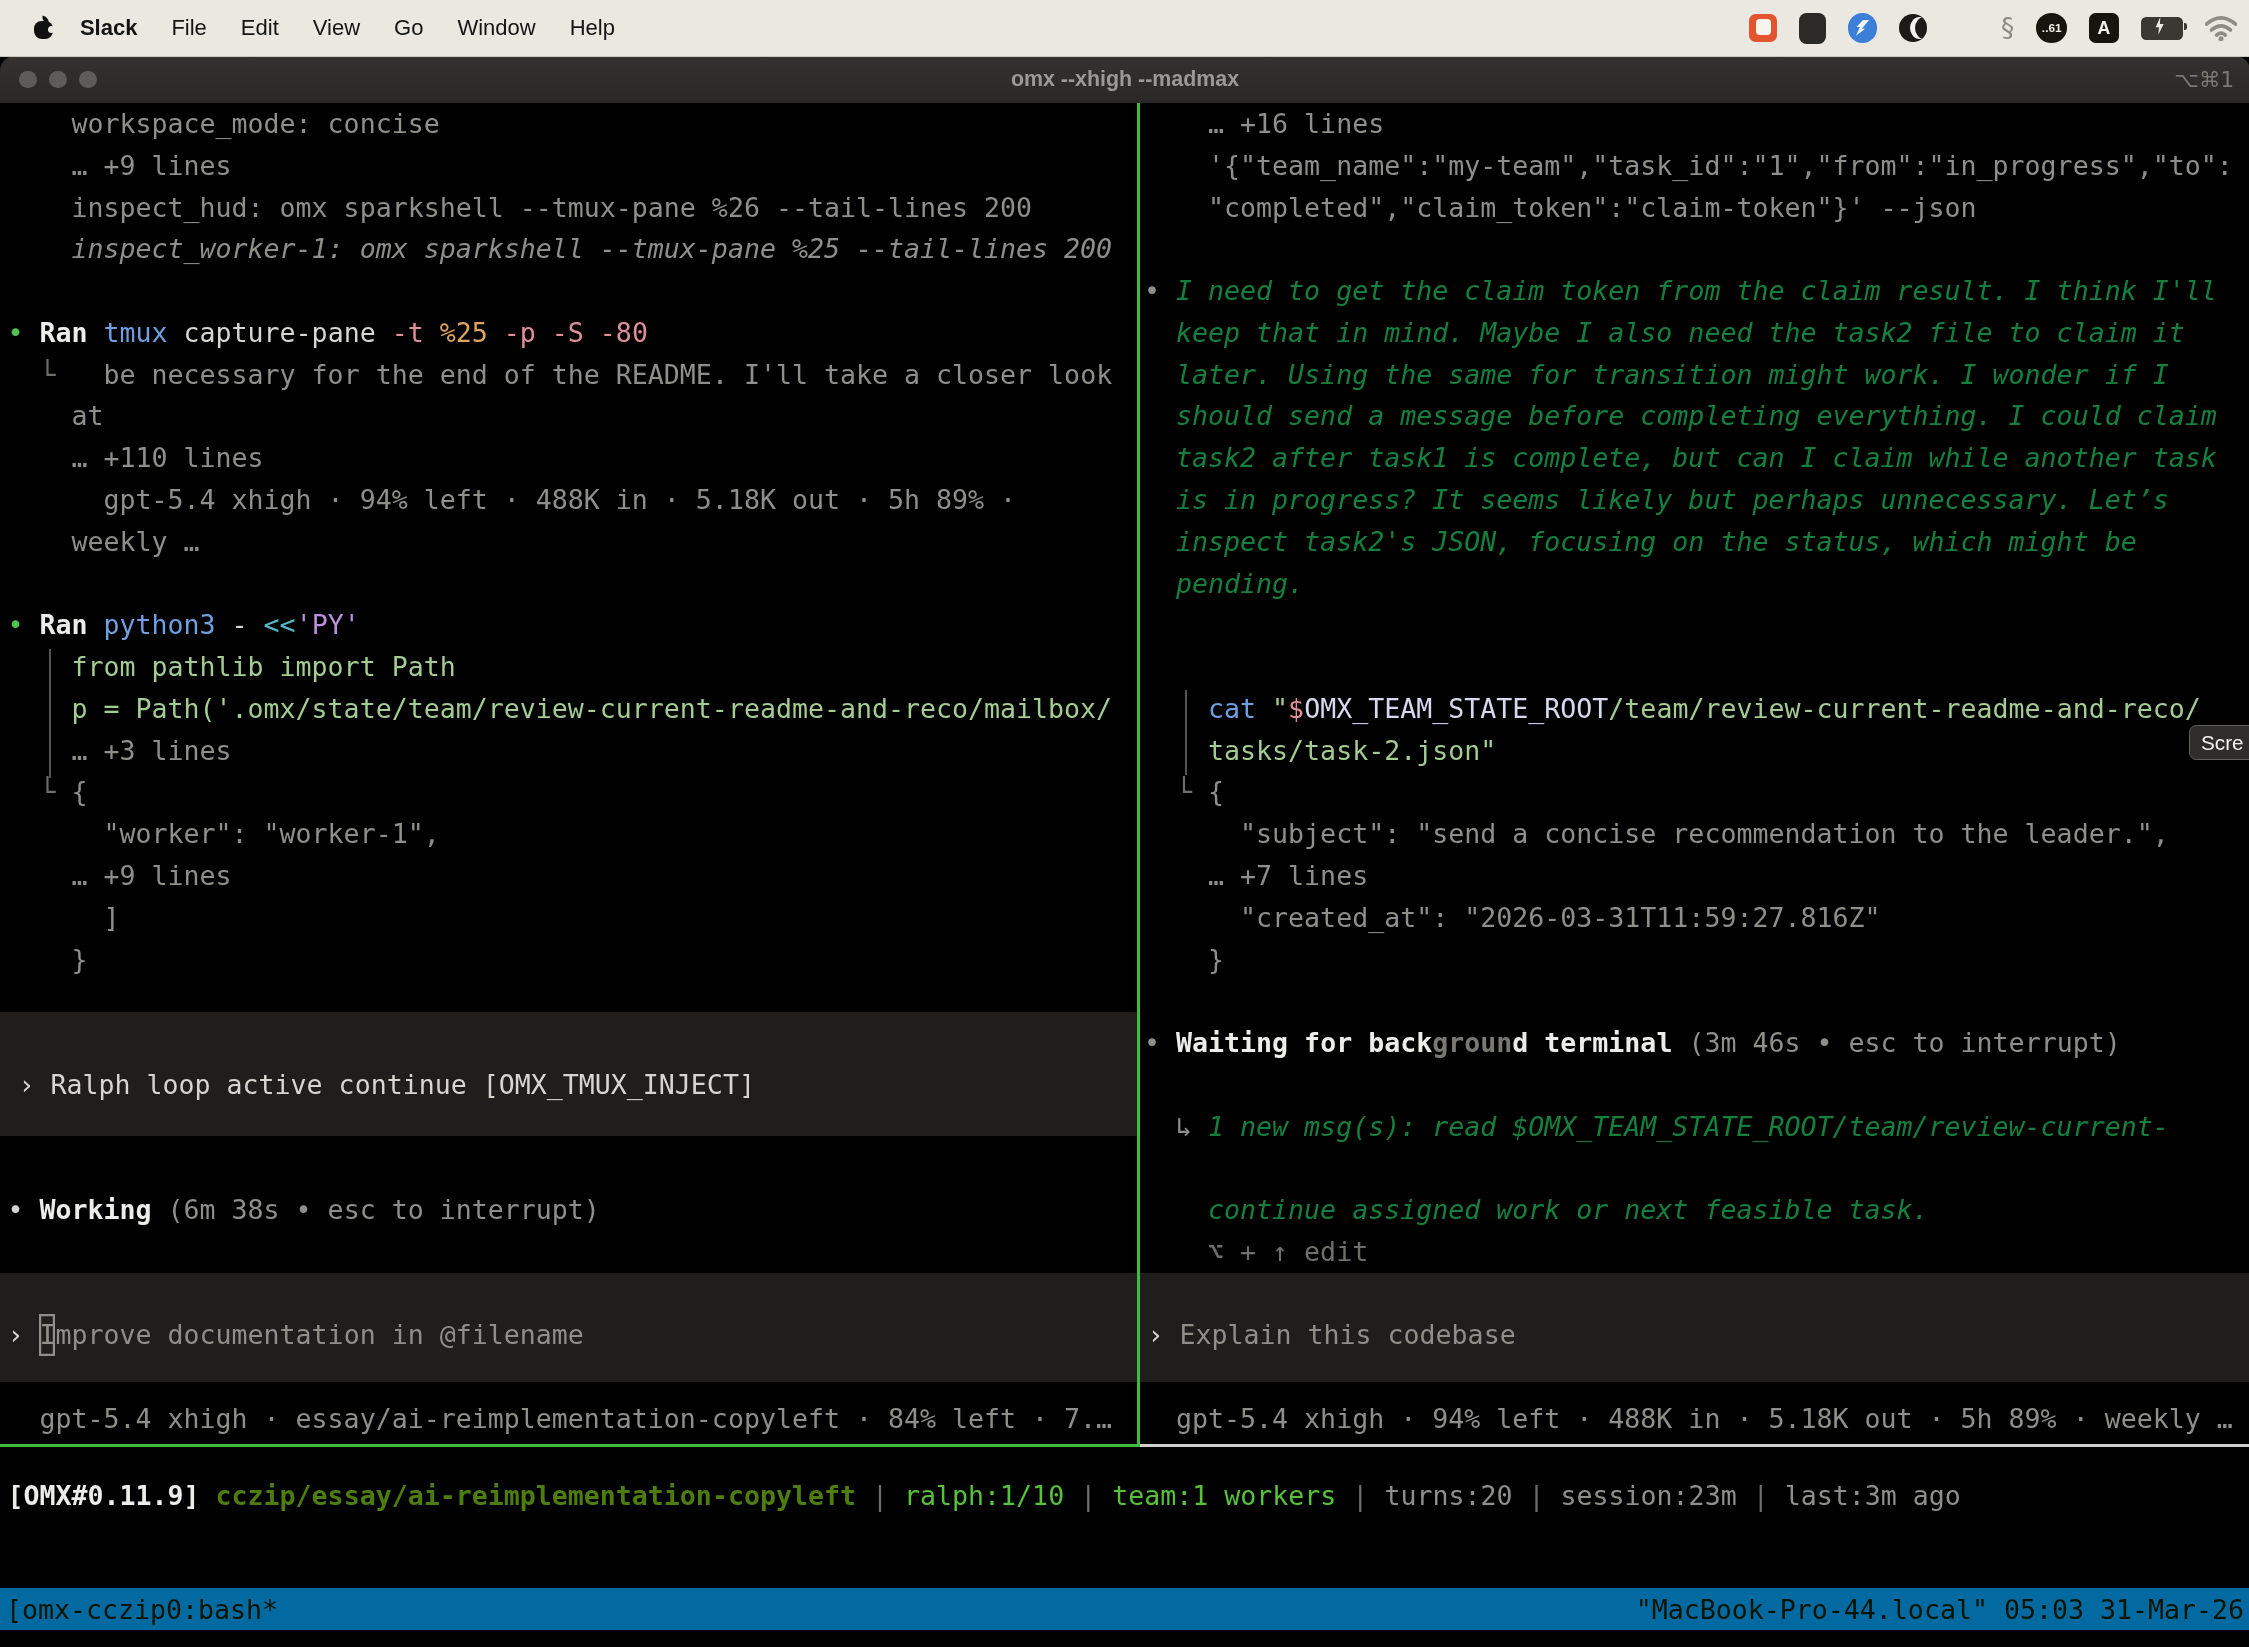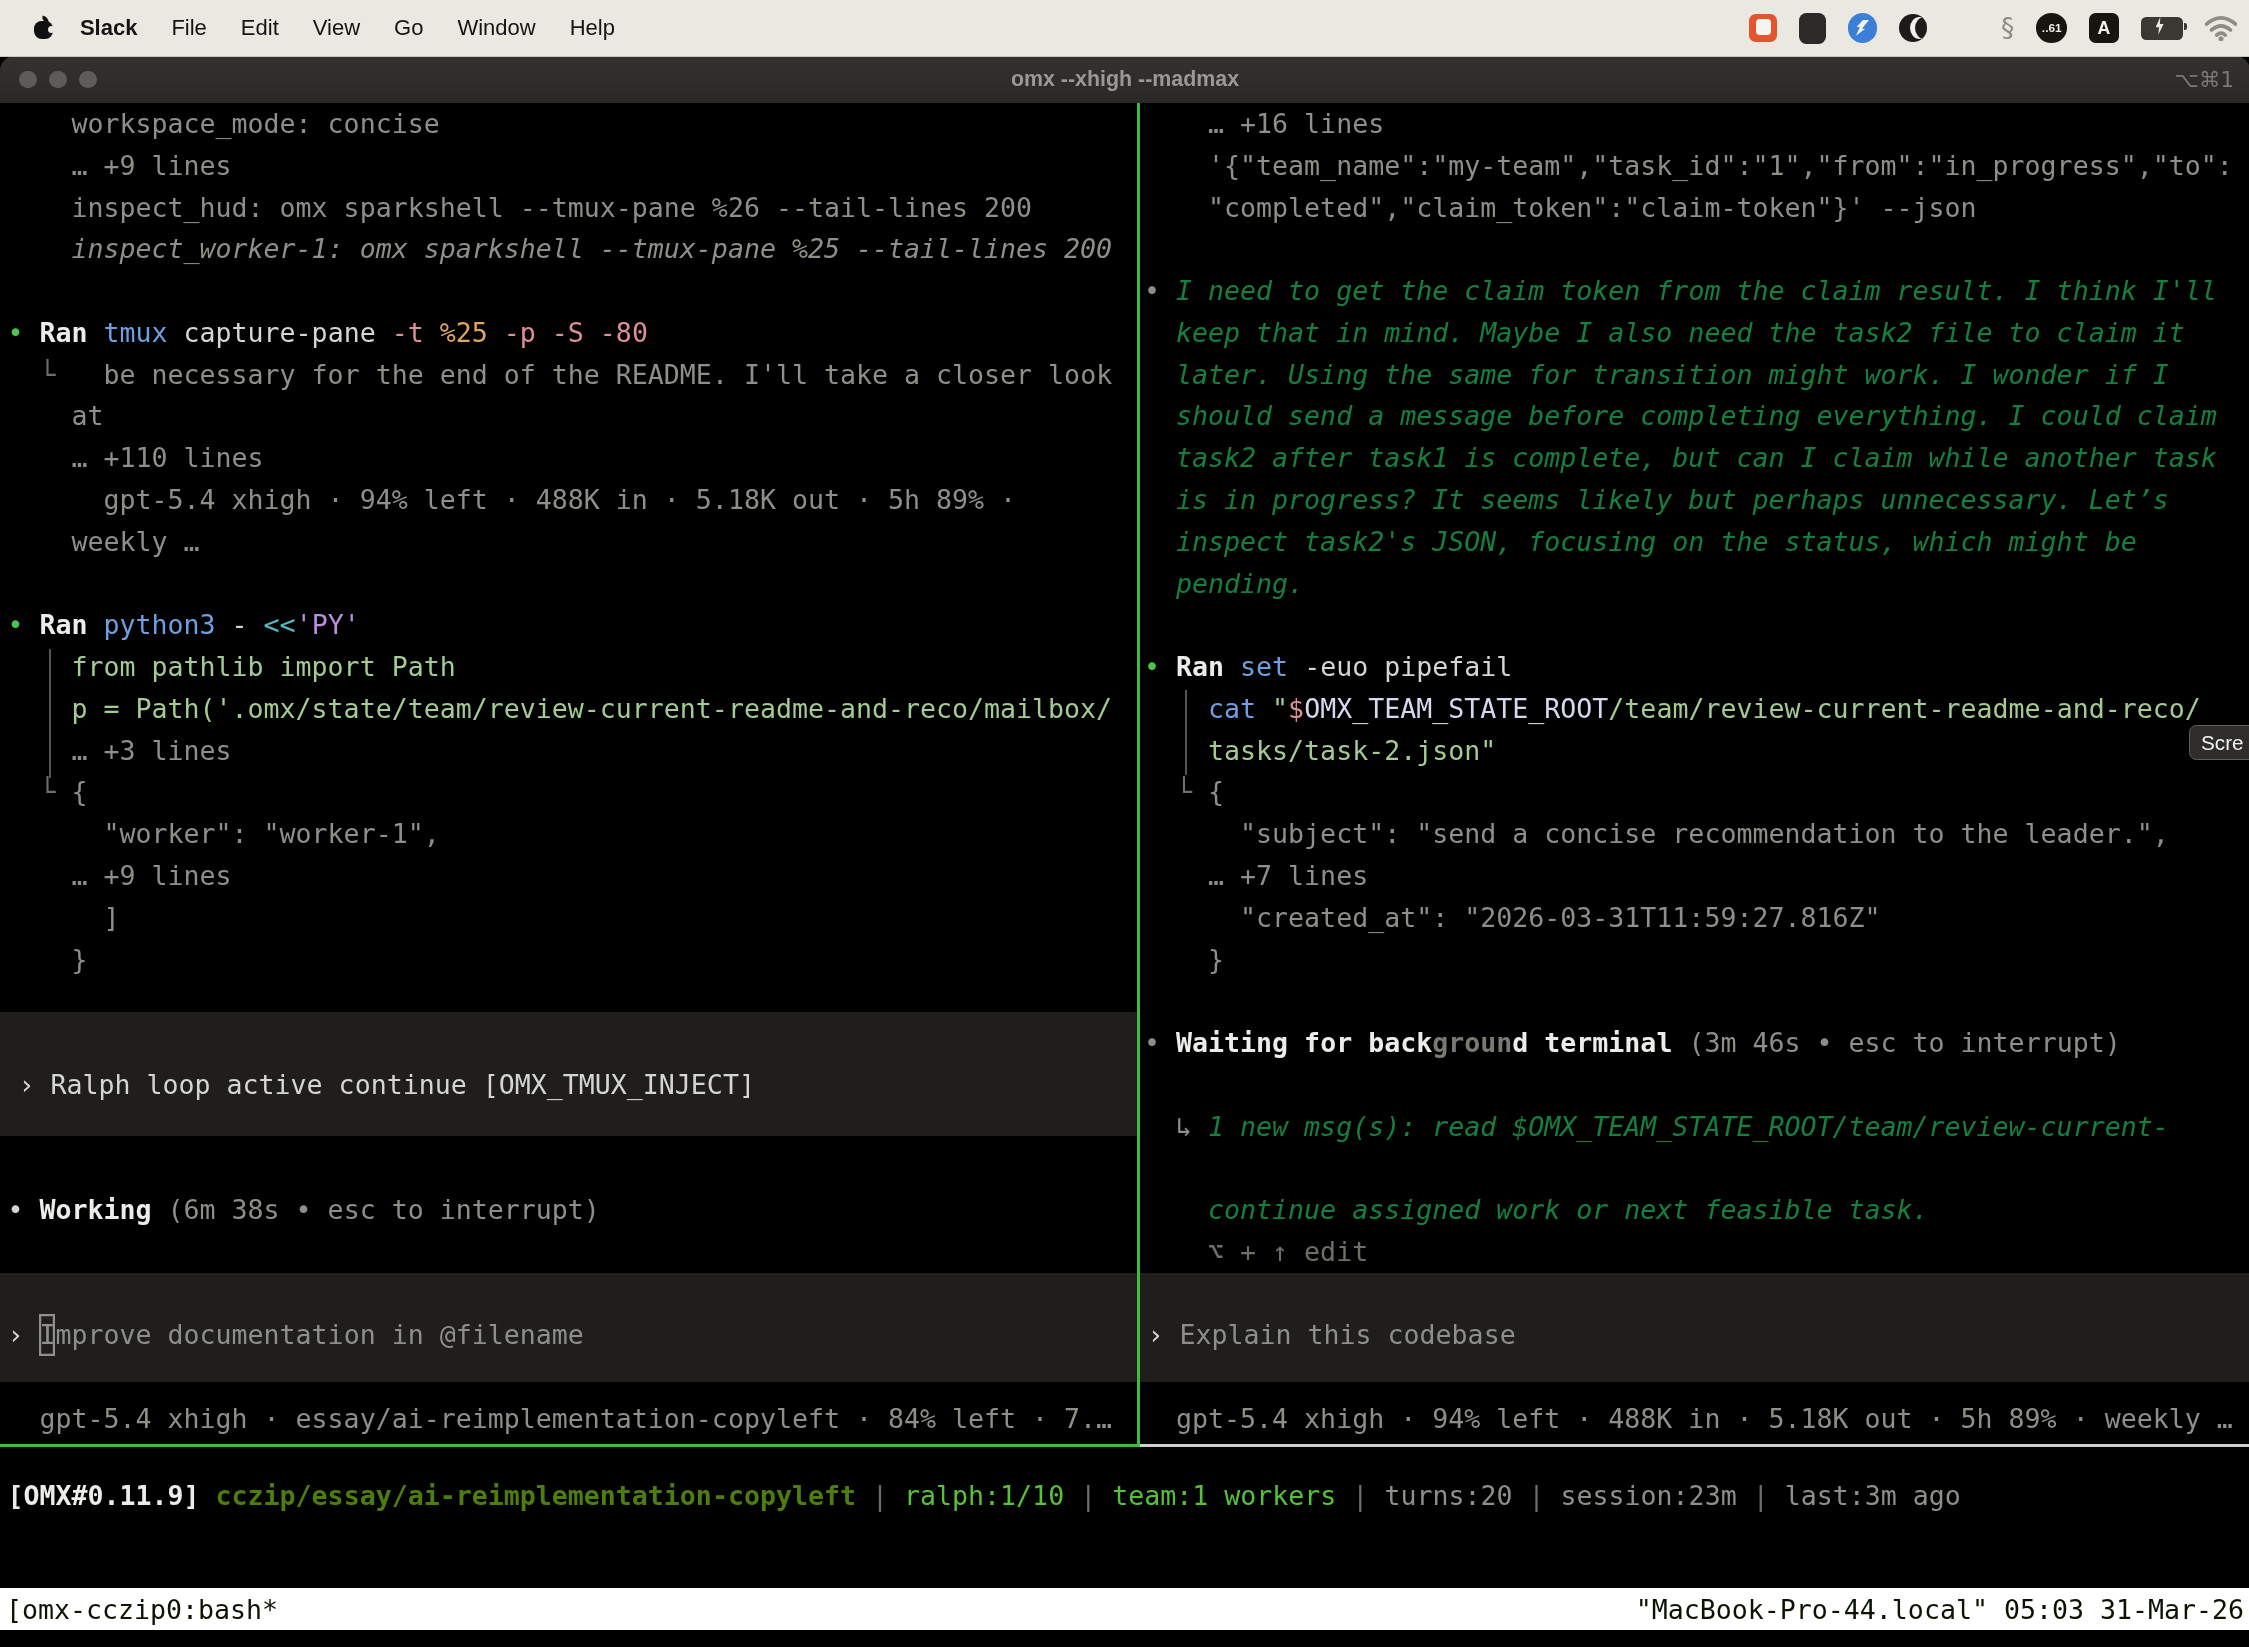--- a/index.html
+++ b/index.html
@@ -105,21 +105,21 @@
   #band-improve-box .tline{top:41px;}
   #band-explain-box{left:1140px;top:1170px;width:1110px;height:109px;}
   #band-explain-box .tline{top:41px;}
 
   .vdivider{position:absolute;left:1137px;top:0;width:3px;height:1344px;background:#3fbb3f;}
   .hborder-l{position:absolute;left:0;top:1341px;width:1137px;height:3px;background:#3fbb3f;}
   .hborder-r{position:absolute;left:1140px;top:1341px;width:1110px;height:3px;background:#cfcfcf;}
 
   #omx-line{position:absolute;left:7.4px;top:1372px;}
 
-  .tmuxbar{position:absolute;left:0;top:1485px;width:2250px;height:42px;background:#ffffff;
+  .tmuxbar{position:absolute;left:0;top:1485px;width:2250px;height:42px;background:#0369a1;
     display:flex;align-items:center;justify-content:space-between;padding:0 5.9px;box-sizing:border-box;}
   .tmuxbar pre{margin:0;font-family:"DejaVu Sans Mono",monospace;font-size:26.6px;color:#0b1403;}
 
   .tooltip{position:absolute;left:2189px;top:622px;width:96px;height:35px;background:#2e2d2b;
     border:1.5px solid #605f5a;border-radius:7.4px;display:flex;align-items:center;
     padding-left:11px;box-sizing:border-box;color:#f2f2f0;font-size:20.7px;}
 </style>
 </head>
 <body>
 
@@ -228,21 +228,20 @@
         <div class="tline abs" style="top: 42px;"><span class="c-g">    '{"team_name":"my-team","task_id":"1","from":"in_progress","to":</span></div>
         <div class="tline abs" style="top: 84px;"><span class="c-g">    "completed","claim_token":"claim-token"}' --json</span></div>
         <div class="tline abs" style="top: 167px;"><span class="c-g">• </span><span class="c-i">I need to get the claim token from the claim result. I think I'll</span></div>
         <div class="tline abs" style="top: 209px;"><span class="c-i">  keep that in mind. Maybe I also need the task2 file to claim it</span></div>
         <div class="tline abs" style="top: 251px;"><span class="c-i">  later. Using the same for transition might work. I wonder if I</span></div>
         <div class="tline abs" style="top: 292px;"><span class="c-i">  should send a message before completing everything. I could claim</span></div>
         <div class="tline abs" style="top: 334px;"><span class="c-i">  task2 after task1 is complete, but can I claim while another task</span></div>
         <div class="tline abs" style="top: 376px;"><span class="c-i">  is in progress? It seems likely but perhaps unnecessary. Let’s</span></div>
         <div class="tline abs" style="top: 418px;"><span class="c-i">  inspect task2's JSON, focusing on the status, which might be</span></div>
         <div class="tline abs" style="top: 460px;"><span class="c-i">  pending.</span></div>
-        <div class="tline abs" style="top: 543px;"><span class="c-gb">• </span><span class="c-w">Ran </span><span class="c-b">set </span><span class="c-fg">-euo pipefail</span></div>
         <div class="tline abs" style="top: 585px;"><span class="c-g">    </span><span class="c-b">cat </span><span class="c-c">"</span><span class="c-p">$</span><span class="c-l">OMX_TEAM_STATE_ROOT</span><span class="c-c">/team/review-current-readme-and-reco/</span></div>
         <div class="tline abs" style="top: 627px;"><span class="c-c">    tasks/task-2.json"</span></div>
         <div class="tline abs" style="top: 668px;"><span class="c-d">  └ </span><span class="c-g">{</span></div>
         <div class="tline abs" style="top: 710px;"><span class="c-g">      "subject": "send a concise recommendation to the leader.",</span></div>
         <div class="tline abs" style="top: 752px;"><span class="c-g">    … +7 lines</span></div>
         <div class="tline abs" style="top: 794px;"><span class="c-g">      "created_at": "2026-03-31T11:59:27.816Z"</span></div>
         <div class="tline abs" style="top: 836px;"><span class="c-g">    }</span></div>
         <div class="tline abs" style="top: 919px;"><span class="c-g">• </span><span class="c-w">Waiting for back</span><span class="c-sh">groun</span><span class="c-w">d terminal </span><span class="c-g">(3m 46s • esc to interrupt)</span></div>
         <div class="tline abs" style="top: 1003px;"><span class="c-g">  ↳ </span><span class="c-i">1 new msg(s): read $OMX_TEAM_STATE_ROOT/team/review-current-</span></div>
         <div class="tline abs" style="top: 1086px;"><span class="c-i">    continue assigned work or next feasible task.</span></div>

